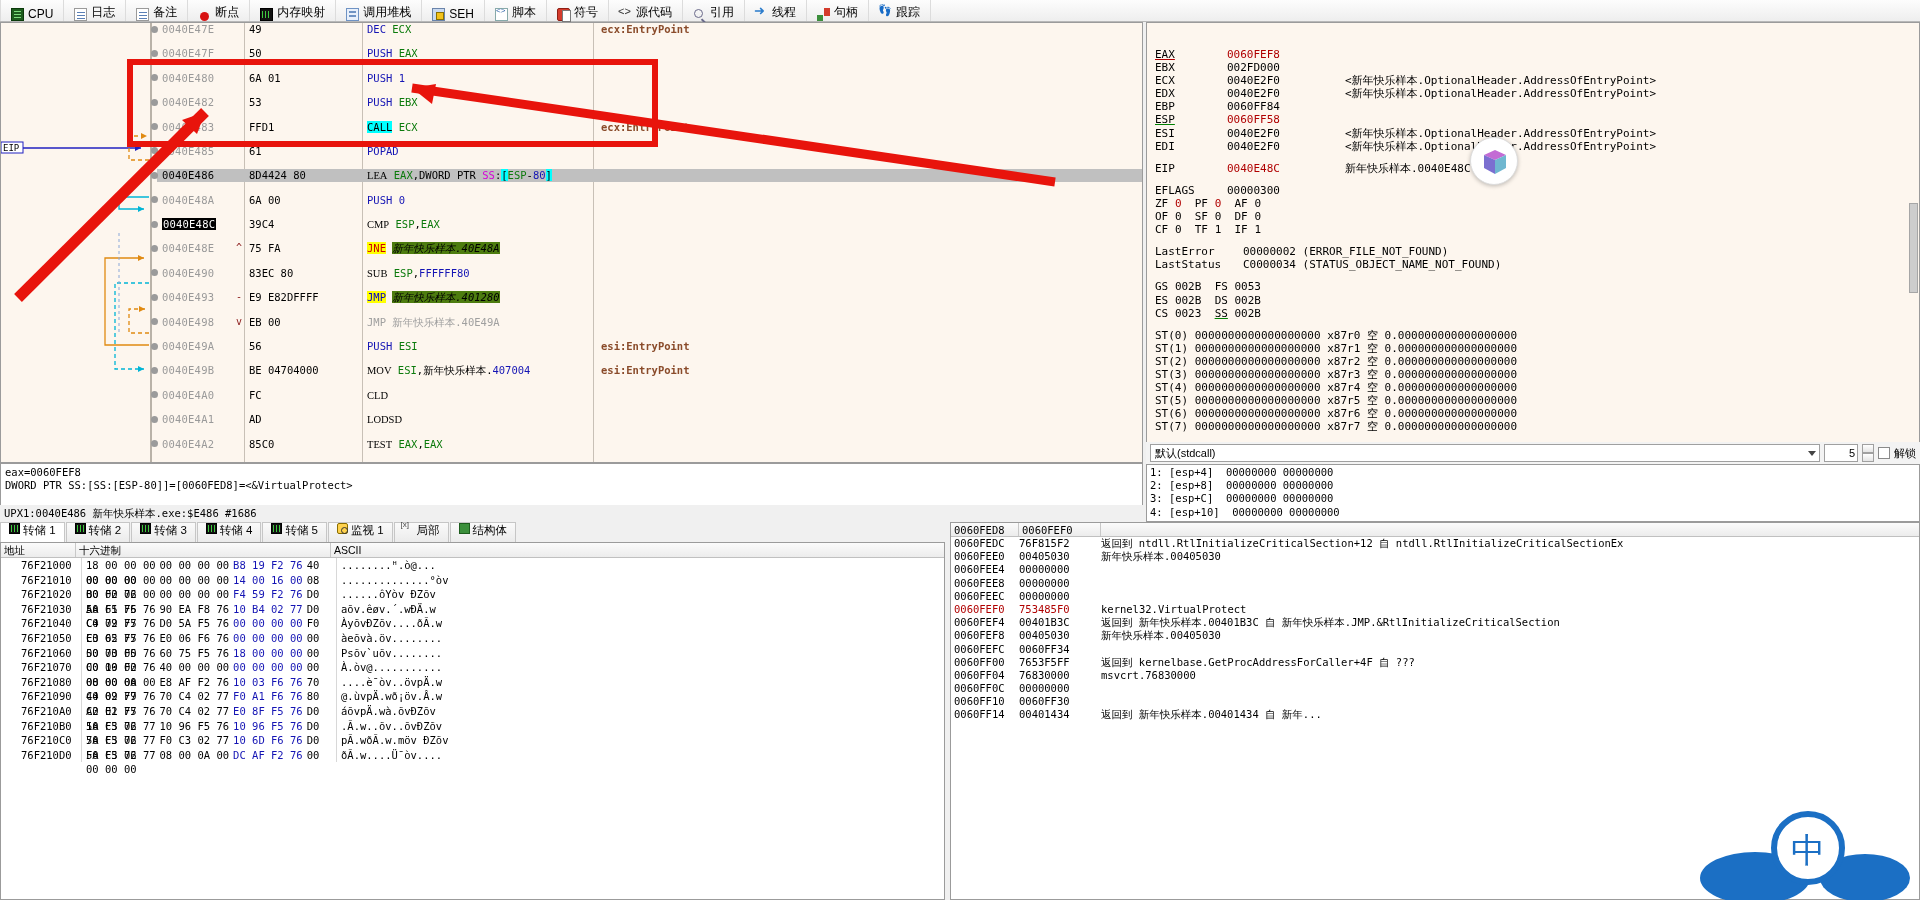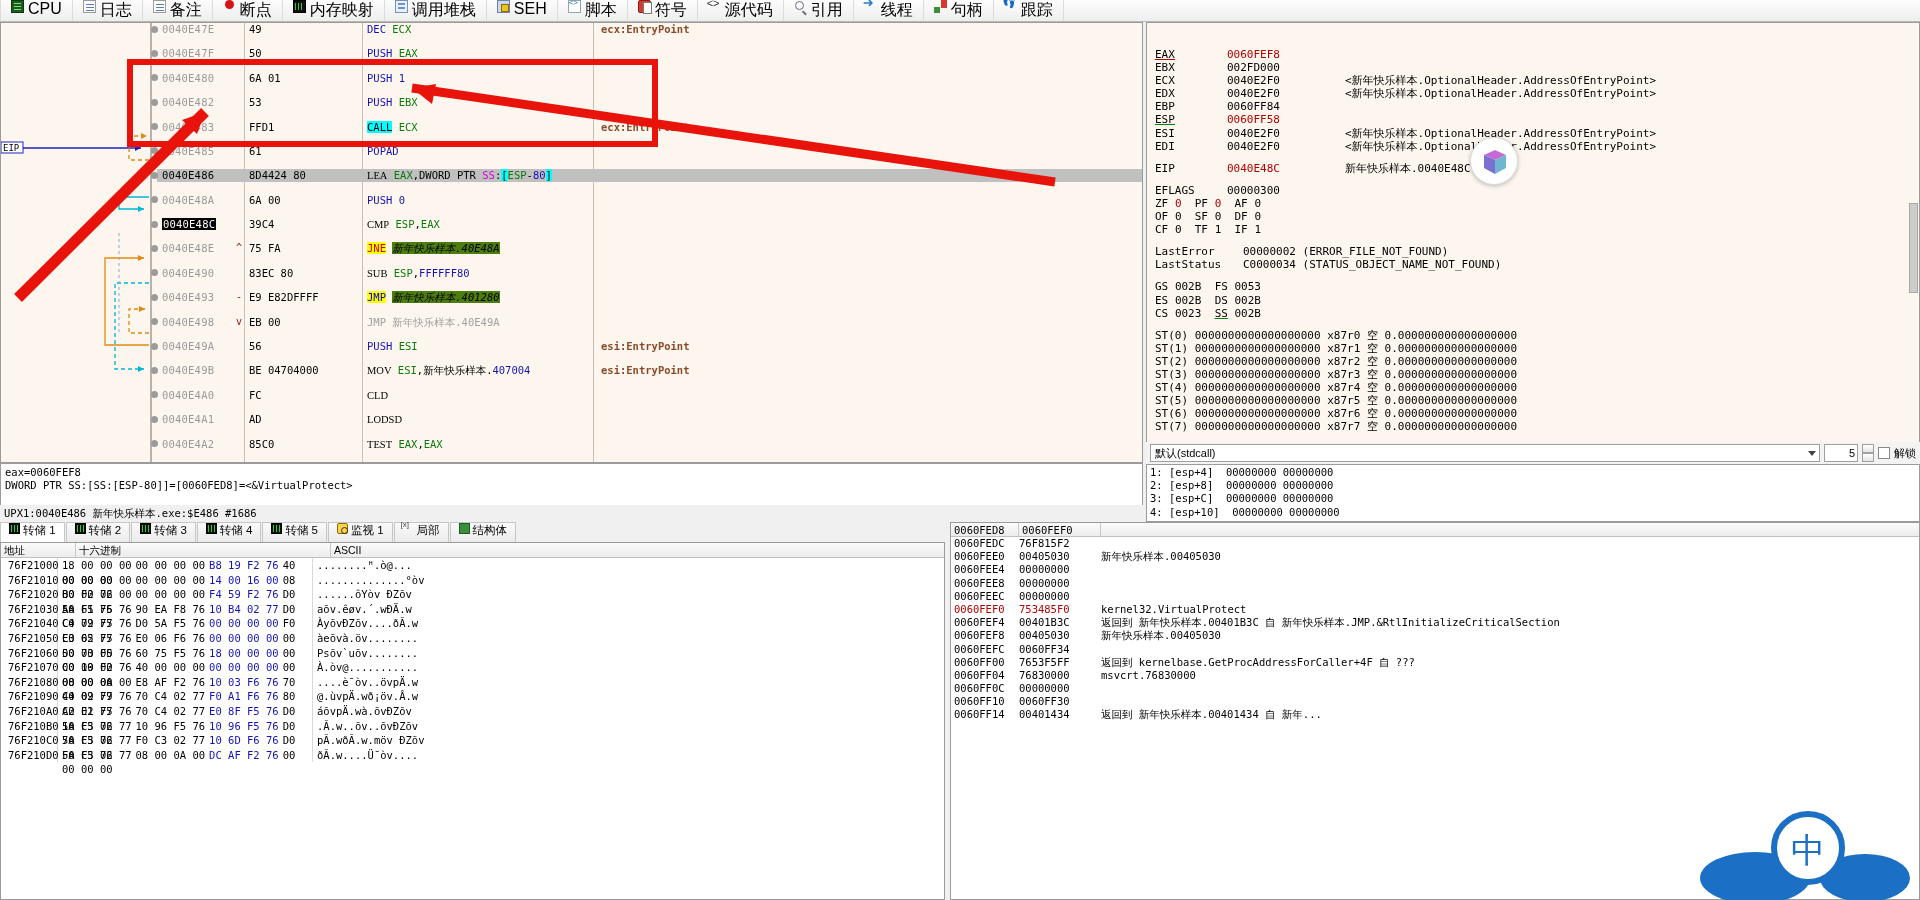--- a/index.html
+++ b/index.html
@@ -14,24 +14,24 @@
   #app { position: relative; width: 1920px; height: 900px; }
 
   
   .toolbar {
     position: absolute; left:0; top:0; width:1920px; height:22px;
     background: linear-gradient(#fdfdfd, #eeeeee);
     border-bottom: 1px solid #b8b8b8;
     display: flex; align-items: stretch;
   }
   .tbitem {
-    display:flex; align-items:flex-start; gap:4px;
+    display:flex; align-items:flex-end; gap:4px;
     padding: 0 10px;
     border-right: 1px solid #dcdcdc;
-    font-size: 16px; color:#000;
+    font-size: 12px; color:#000;
     white-space: nowrap;
   }
   .tbitem:first-child { border-left: 1px solid #dcdcdc; }
   .tbicon { width:13px; height:13px; display:inline-block; position:relative; flex:0 0 auto;}
   .ic-cpu { background:#1d5c1d; border:1px solid #0a3a0a; }
   .ic-cpu::after{content:"";position:absolute;left:2px;top:2px;right:2px;bottom:2px;
     background:repeating-linear-gradient(0deg,#7ddc7d 0 1px,#1d5c1d 1px 3px);}
   .ic-doc { background:#fff; border:1px solid #9a9a9a; }
   .ic-doc::after{content:"";position:absolute;left:2px;top:3px;width:8px;height:1px;
     background:#5a7fb5;box-shadow:0 3px 0 #5a7fb5,0 6px 0 #5a7fb5;}
@@ -144,21 +144,21 @@
   #dump {
     left:0; top:542px; width:945px; height:358px; background:#fff; border:1px solid #9b9b9b;
     overflow:hidden;
   }
   .dumphdr { display:flex; height:15px; background:linear-gradient(#fbfbfb,#ececec);
              border-bottom:1px solid #c0c0c0; font-size:10.5px; }
   .dumphdr div { border-right:1px solid #c8c8c8; padding-left:3px; line-height:15px;
                  font-family:"Liberation Sans",sans-serif; }
   .dumprow { display:flex; height:14.6px; line-height:14.6px;
              font-family:"DejaVu Sans Mono","Liberation Mono",monospace; font-size:10.5px; }
-  .dc-addr { width:57px; color:#000; padding-left:7px; border-right:1px solid #d8d8d8;}
+  .dc-addr { width:81px; color:#000; padding-left:20px; border-right:1px solid #d8d8d8;}
   .dc-hex  { width:255px; padding-left:4px; border-right:1px solid #d8d8d8; }
   .dc-asc  { width:auto; padding-left:4px; color:#000;}
   .hx { margin-right:4px; }
   .hxblue { color:#1414b4; }
 
   
   #regpanel {
     left:1146px; top:22px; width:774px; height:435px;
     background:#fdf6ee; border:1px solid #9b9b9b; overflow:hidden;
   }
@@ -637,20 +637,21 @@
   <div class="panel" id="stackpanel">
     <div class="sthdr">
       <div style="width:68px">0060FED8</div>
       <div style="width:82px">0060FEF0</div>
       <div style="flex:1;border-right:none"></div>
     </div>
     <div id="stack-rows">
         <div class="strow">
           <span class="sc-addr">0060FEDC</span>
           <span class="sc-val">76F815F2</span>
+          <span class="sc-cmt">返回到 ntdll.RtlInitializeCriticalSection+12 自 ntdll.RtlInitializeCriticalSectionEx</span>
         </div>
         <div class="strow">
           <span class="sc-addr">0060FEE0</span>
           <span class="sc-val">00405030</span>
           <span class="sc-cmt">新年快乐样本.00405030</span>
         </div>
         <div class="strow">
           <span class="sc-addr">0060FEE4</span>
           <span class="sc-val">00000000</span>
           <span class="sc-cmt"></span>

